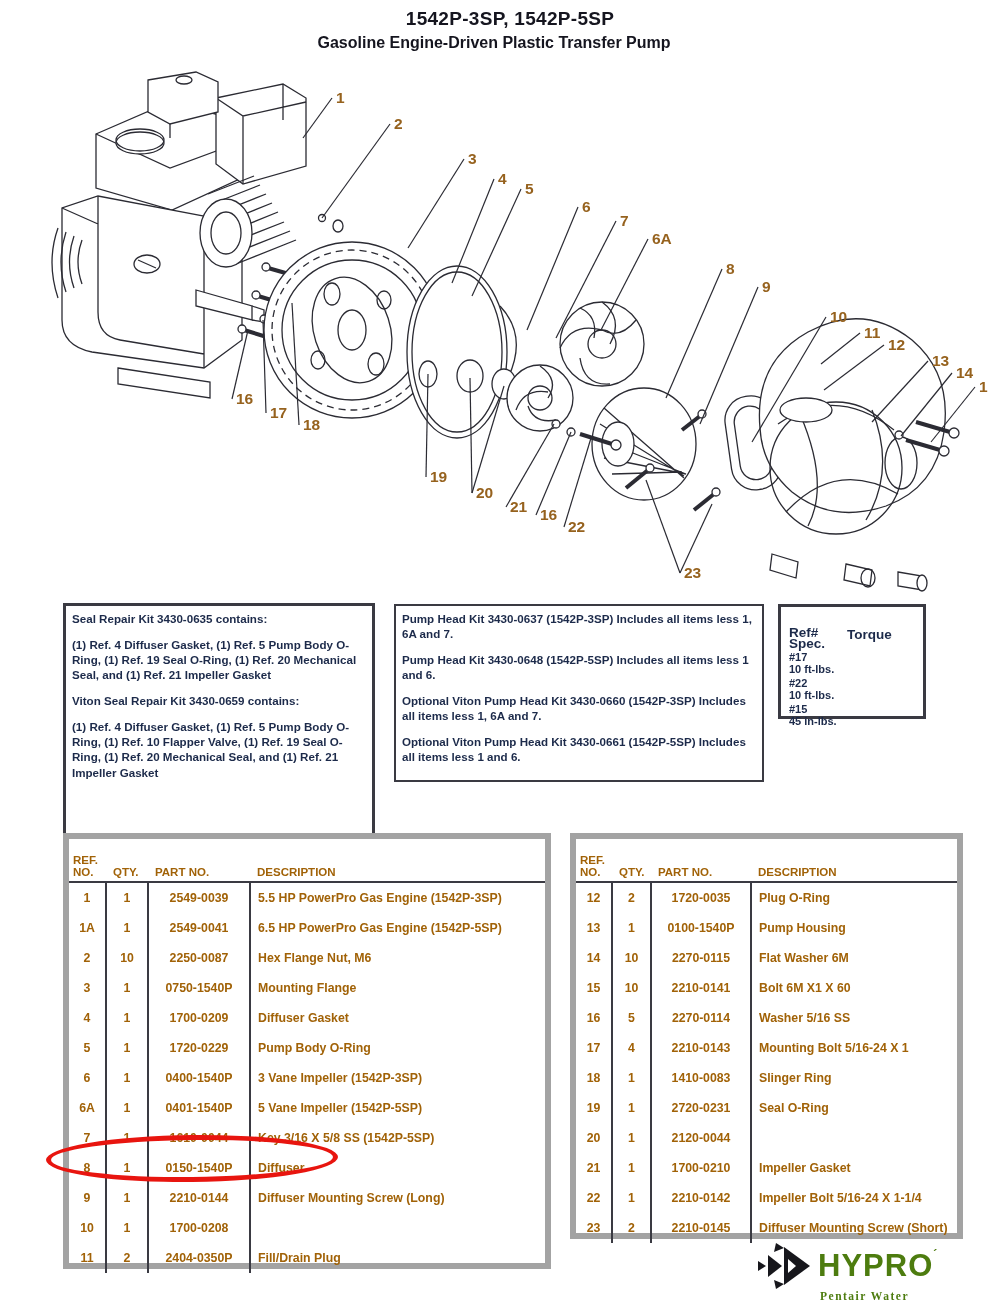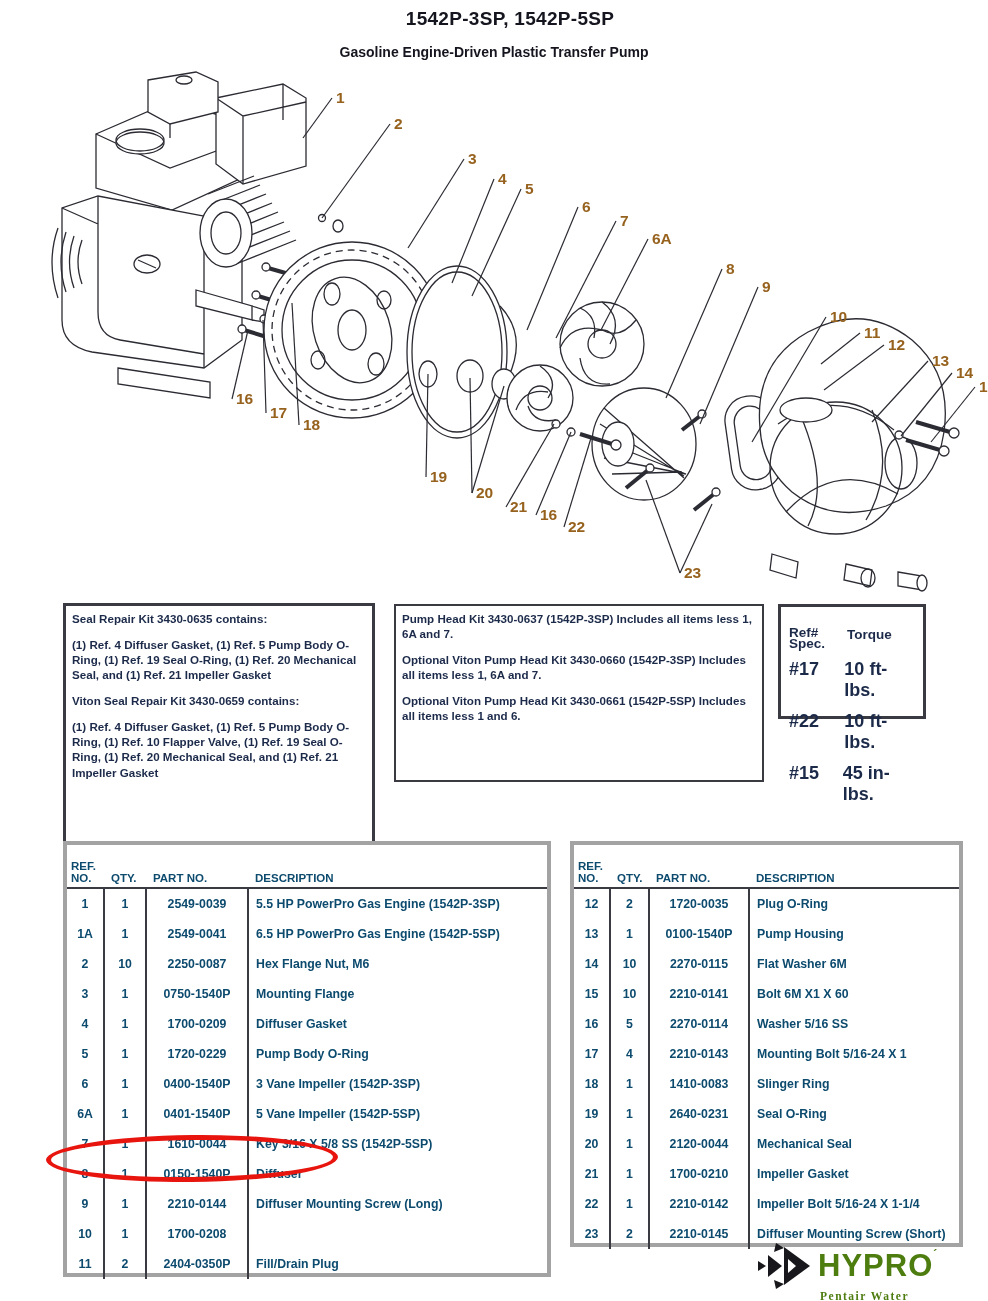--- a/index.html
+++ b/index.html
@@ -1,32 +1,32 @@
 <!DOCTYPE html>
 <html><head>
 <meta charset="utf-8">
 <style>
   html,body{margin:0;padding:0;background:#ffffff;}
   body{width:988px;height:1301px;position:relative;font-family:"Liberation Sans",sans-serif;color:#1c2340;overflow:hidden;}
   .title{position:absolute;top:8px;left:0;width:988px;text-align:center;font-weight:bold;color:#15151f;}
   .title .l1{font-size:19px;letter-spacing:.3px;margin-left:32px;}
-  .title .l2{font-size:14px;margin-top:14px;}
+  .title .l2{font-size:16px;margin-top:4px;}
   
   .kitbox{position:absolute;border:3px solid #3a3a42;box-sizing:border-box;padding:5px 6px;font-size:11.6px;font-weight:bold;color:#1c2a4a;line-height:1.3;}
   .kitbox p{margin:0 0 11px 0;}
   #sealKit{left:63px;top:603px;width:312px;height:261px;border-width:3px;}
   #pumpKit{left:394px;top:604px;width:370px;height:178px;border-width:2px;}
   
   #torqueBox{position:absolute;left:778px;top:604px;width:148px;height:115px;border:3px solid #3a3a42;box-sizing:border-box;padding:20px 8px;font-weight:bold;color:#1c2a4a;}
   #torqueBox .thead{display:flex;font-size:13.5px;}
   #torqueBox .thead .c1{width:58px;line-height:11px;}
-  #torqueBox .trow{display:flex;font-size:18px;margin-top:10px;}
+  #torqueBox .trow{display:flex;font-size:11px;margin-top:2px;flex-direction:column;}
   #torqueBox .trow .c1{width:58px;}
   
-  .ptable{position:absolute;border:4px solid #a3a3a3;box-sizing:border-box;background:#fff;color:#0c4a6e;margin-top:8px;}
+  .ptable{position:absolute;border:6px solid #a3a3a3;box-sizing:border-box;background:#fff;color:#a16207;}
   #tableL{left:63px;top:833px;width:488px;height:436px;}
   #tableR{left:570px;top:833px;width:393px;height:406px;}
   .phead{display:grid;height:44px;border-bottom:2px solid #3a3a42;font-size:11.5px;font-weight:bold;align-items:end;padding-bottom:3px;box-sizing:border-box;}
   #tableL .phead,#tableL .prow{grid-template-columns:38px 42px 102px auto;}
   #tableR .phead,#tableR .prow{grid-template-columns:37px 39px 100px auto;}
   .phead .h1{padding-left:4px;line-height:12px;}
   .phead .hc{text-align:left;padding-left:6px;}
   .pbody{display:grid;}
   .prow{display:grid;height:30px;align-items:center;font-size:12.3px;font-weight:bold;}
   .prow .c{height:30px;line-height:30px;box-sizing:border-box;}
@@ -234,20 +234,21 @@
 
 <div id="sealKit" class="kitbox">
     <p>Seal Repair Kit 3430-0635 contains:</p>
     <p>(1) Ref. 4 Diffuser Gasket, (1) Ref. 5 Pump Body O-Ring, (1) Ref. 19 Seal O-Ring, (1) Ref. 20 Mechanical Seal, and (1) Ref. 21 Impeller Gasket</p>
     <p>Viton Seal Repair Kit 3430-0659 contains:</p>
     <p>(1) Ref. 4 Diffuser Gasket, (1) Ref. 5 Pump Body O-Ring, (1) Ref. 10 Flapper Valve, (1) Ref. 19 Seal O-Ring, (1) Ref. 20 Mechanical Seal, and (1) Ref. 21 Impeller Gasket</p>
   </div>
 
 <div id="pumpKit" class="kitbox">
     <p>Pump Head Kit 3430-0637 (1542P-3SP)  Includes all items less 1, 6A and 7.</p>
+    <p>Pump Head Kit 3430-0648 (1542P-5SP)  Includes all items less 1 and 6.</p>
     <p>Optional Viton Pump Head Kit 3430-0660 (1542P-3SP) Includes all items less 1, 6A and 7.</p>
     <p>Optional Viton Pump Head Kit 3430-0661 (1542P-5SP) Includes all items less 1 and 6.</p>
   </div>
 
 <div id="torqueBox">
   <div class="thead">
     <div class="c1">
       <div>Ref#</div>
       <div>Spec.</div>
     </div>
@@ -409,28 +410,27 @@
       </div>
       <div class="prow">
         <div class="c ref">18</div>
         <div class="c qty">1</div>
         <div class="c part">1410-0083</div>
         <div class="c desc">Slinger Ring</div>
       </div>
       <div class="prow">
         <div class="c ref">19</div>
         <div class="c qty">1</div>
-        <div class="c part">2640-0231</div>
+        <div class="c part">2720-0231</div>
         <div class="c desc">Seal O-Ring</div>
       </div>
       <div class="prow">
         <div class="c ref">20</div>
         <div class="c qty">1</div>
         <div class="c part">2120-0044</div>
-        <div class="c desc">Mechanical Seal</div>
       </div>
       <div class="prow">
         <div class="c ref">21</div>
         <div class="c qty">1</div>
         <div class="c part">1700-0210</div>
         <div class="c desc">Impeller Gasket</div>
       </div>
       <div class="prow">
         <div class="c ref">22</div>
         <div class="c qty">1</div>

